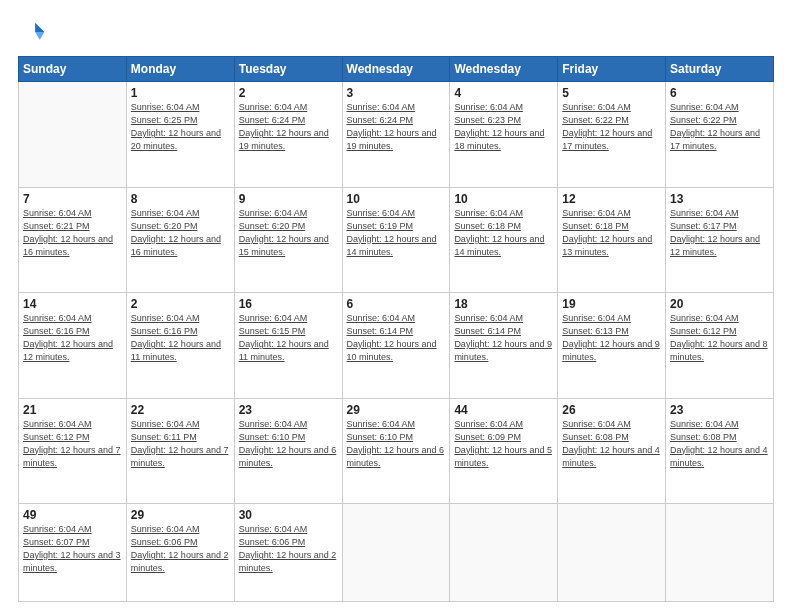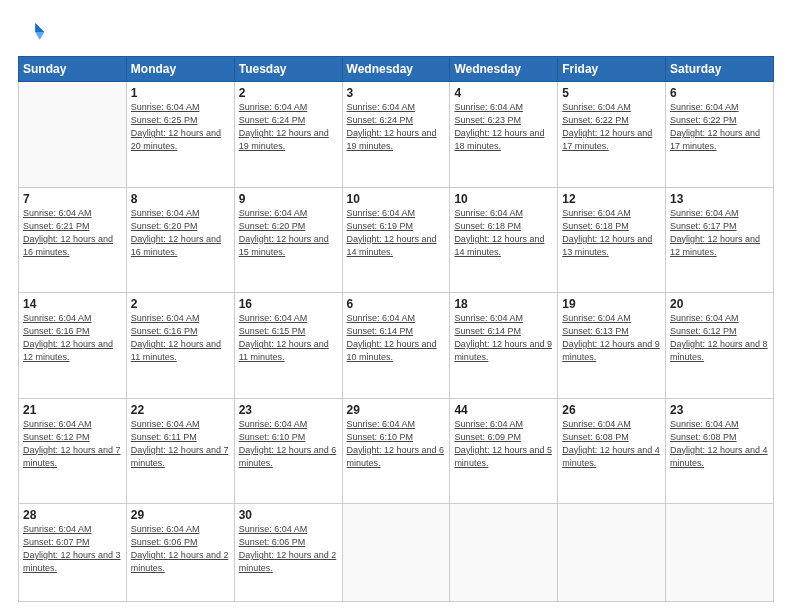--- a/index.html
+++ b/index.html
@@ -244,21 +244,21 @@
             <span class="day-num">26</span>
             <div class="day-info">Sunrise: 6:04 AM<br>Sunset: 6:08 PM<br>Daylight: 12 hours and 4 minutes.</div>
           </td>
           <td>
             <span class="day-num">23</span>
             <div class="day-info">Sunrise: 6:04 AM<br>Sunset: 6:08 PM<br>Daylight: 12 hours and 4 minutes.</div>
           </td>
         </tr>
         <tr class="last-row">
           <td>
-            <span class="day-num">28</span>
+            <span class="day-num">49</span>
             <div class="day-info">Sunrise: 6:04 AM<br>Sunset: 6:07 PM<br>Daylight: 12 hours and 3 minutes.</div>
           </td>
           <td>
             <span class="day-num">29</span>
             <div class="day-info">Sunrise: 6:04 AM<br>Sunset: 6:06 PM<br>Daylight: 12 hours and 2 minutes.</div>
           </td>
           <td>
             <span class="day-num">30</span>
             <div class="day-info">Sunrise: 6:04 AM<br>Sunset: 6:06 PM<br>Daylight: 12 hours and 2 minutes.</div>
           </td>

